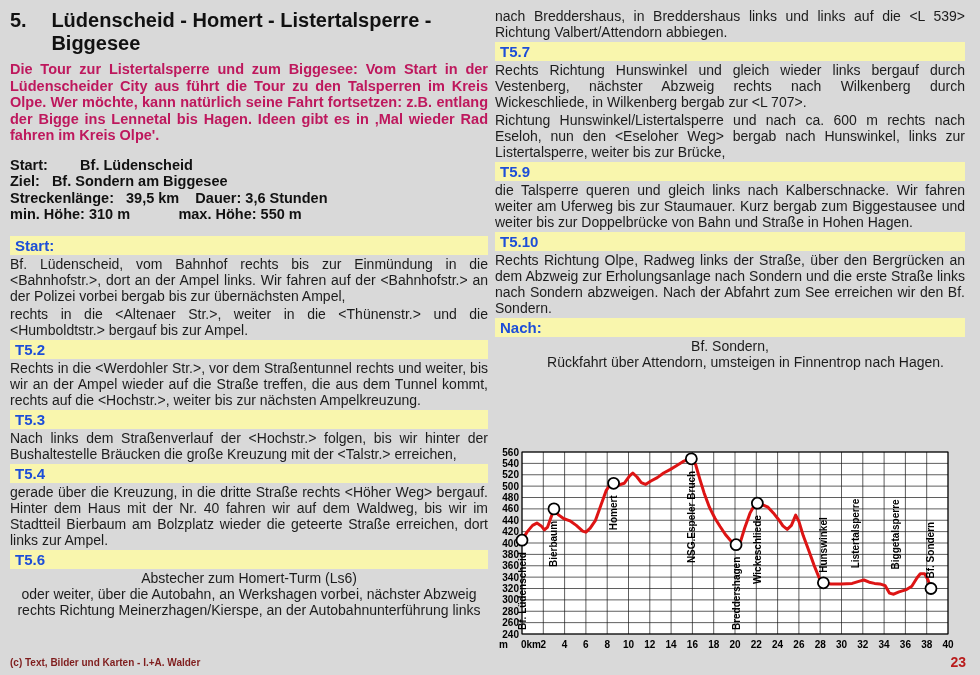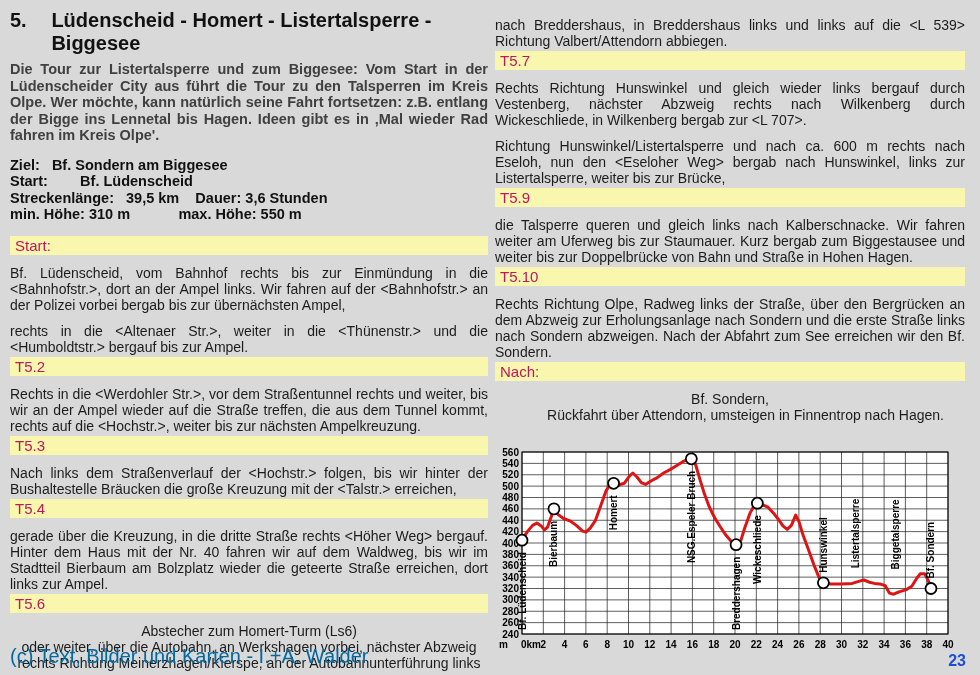--- a/index.html
+++ b/index.html
@@ -3,46 +3,46 @@
 <meta charset="utf-8">
 <style>
   html,body{margin:0;padding:0;}
   body{width:980px;height:675px;background:#c9c9c9;font-family:"Liberation Sans",sans-serif;}
   .page{position:relative;width:980px;height:675px;background:#d9d9d9;overflow:hidden;color:#1c1c1c;}
   .col{position:absolute;top:7px;}
   .col.left{left:10px;width:478px;}
   .col.right{left:495px;width:470px;}
   .title-row{font-weight:bold;font-size:20px;color:#111;margin:2px 0 6px 0;display:flex;}
   .title-row .tnum{width:45px;}
-  .intro{font-weight:bold;font-size:14.5px;line-height:16.5px;text-align:justify;margin:0 0 13px 0;color:#404040;}
+  .intro{font-weight:bold;font-size:14.5px;line-height:16.5px;text-align:justify;margin:0 0 13px 0;color:#be185d;}
   .info{font-weight:bold;font-size:14.5px;line-height:16.5px;margin:0 0 13px 0;color:#111;}
   .info-line{white-space:pre;}
-  .hdr{background:#f9f6ad;color:#be185d;font-weight:normal;font-size:15px;line-height:17px;padding:1px 0 1px 5px;margin:2px 0 1px 0;}
-  .bd{font-size:14px;line-height:16px;text-align:justify;margin:10px 0 2px 0;}
+  .hdr{background:#f9f6ad;color:#1d4ed8;font-weight:bold;font-size:15px;line-height:17px;padding:1px 0 1px 5px;margin:2px 0 1px 0;}
+  .bd{font-size:14px;line-height:16px;text-align:justify;margin:1px 0 2px 0;}
   .bd.pre{white-space:pre-wrap;text-align:center;}
   .chart{position:absolute;left:496px;top:446px;width:462px;height:214px;}
   .tick{font:bold 10px "Liberation Sans",sans-serif;fill:#000;}
   .mlabel{font:bold 10px "Liberation Sans",sans-serif;fill:#000;}
-  .footer{position:absolute;left:10px;bottom:7px;font-weight:normal;font-size:20px;color:#0369a1;}
-  .pageno{position:absolute;right:14px;bottom:5px;font-weight:bold;font-size:16px;color:#1d4ed8;margin-left:32px;}
+  .footer{position:absolute;left:10px;bottom:7px;font-weight:bold;font-size:10px;color:#7f1d1d;}
+  .pageno{position:absolute;right:14px;bottom:5px;font-weight:bold;font-size:14px;color:#b91c1c;margin-left:32px;}
 </style>
 </head>
 <body>
 
 <div class="page">
 
   <div class="col left">
     <div class="title-row">
       <span class="tnum">5.</span>
       <span class="ttext">Lüdenscheid - Homert - Listertalsperre - Biggesee</span>
     </div>
     <p class="intro">Die Tour zur Listertalsperre und zum Biggesee: Vom Start in der Lüdenscheider City aus führt die Tour zu den Talsperren im Kreis Olpe. Wer möchte, kann natürlich seine Fahrt fortsetzen: z.B. entlang der Bigge ins Lennetal bis Hagen. Ideen gibt es in ‚Mal wieder Rad fahren im Kreis Olpe'.</p>
     <div class="info">
+      <div class="info-line">Start:        Bf. Lüdenscheid</div>
       <div class="info-line">Ziel:   Bf. Sondern am Biggesee</div>
-      <div class="info-line">Start:        Bf. Lüdenscheid</div>
       <div class="info-line">Streckenlänge:   39,5 km    Dauer: 3,6 Stunden</div>
       <div class="info-line">min. Höhe: 310 m            max. Höhe: 550 m</div>
     </div>
 
     <div>
       <div class="hdr">Start:</div>
       <div class="bd">Bf. Lüdenscheid, vom Bahnhof rechts bis zur Einmündung in die &lt;Bahnhofstr.&gt;, dort an der Ampel links. Wir fahren auf der &lt;Bahnhofstr.&gt; an der Polizei vorbei bergab bis zur übernächsten Ampel,</div>
     </div>
     <div>
       <div class="bd">rechts in die &lt;Altenaer Str.&gt;, weiter in die &lt;Thünenstr.&gt; und die &lt;Humboldtstr.&gt; bergauf bis zur Ampel.</div>

